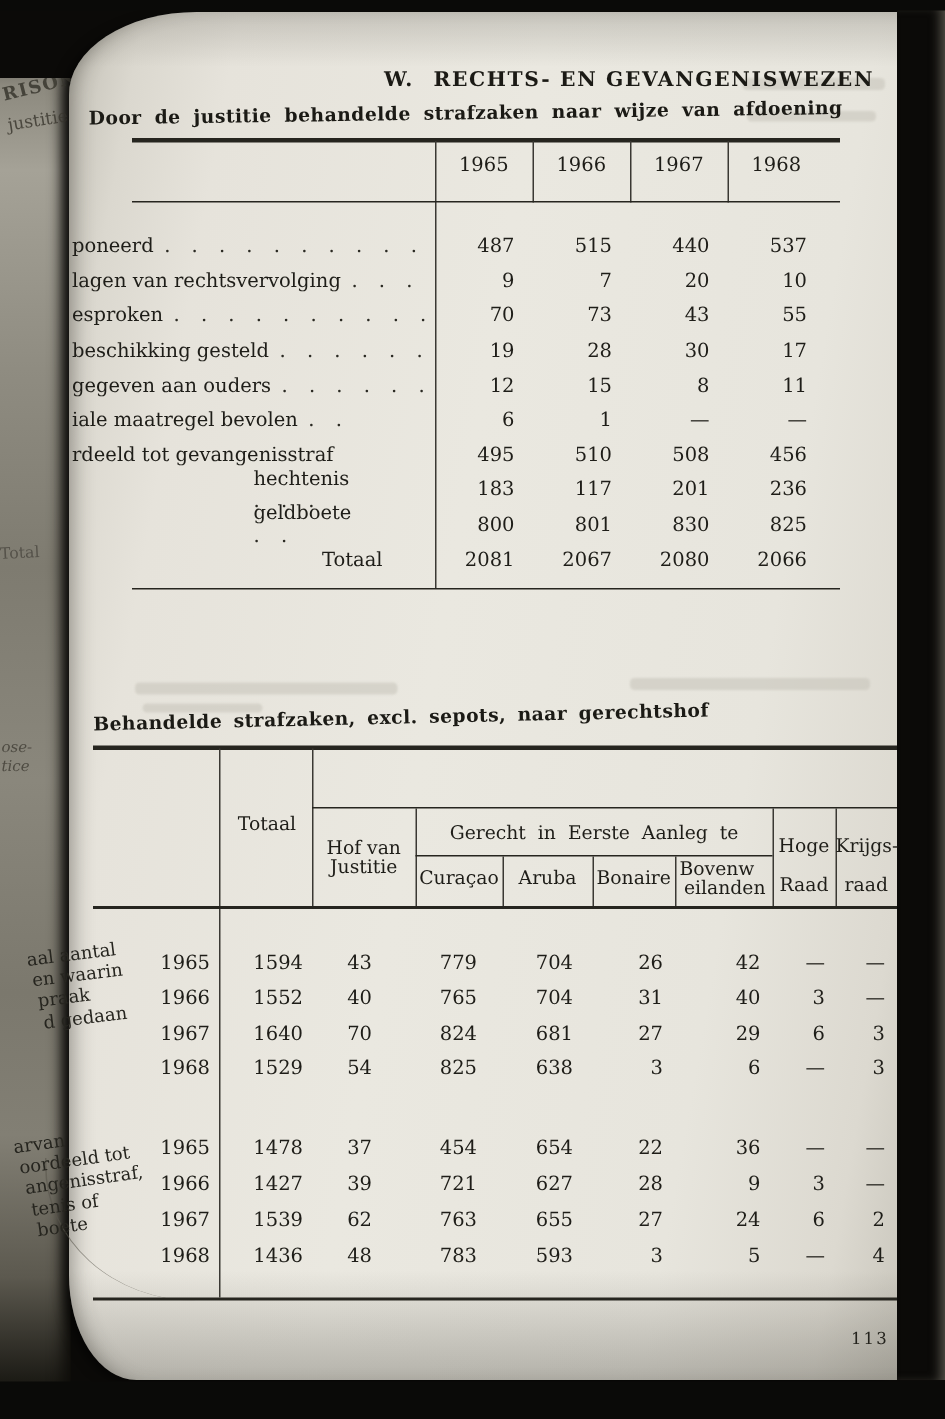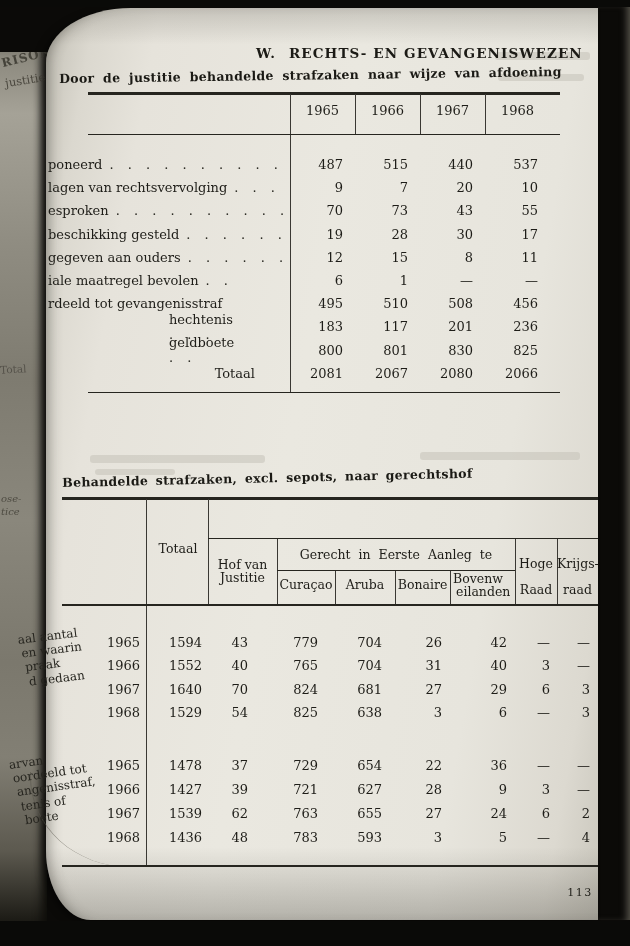--- a/index.html
+++ b/index.html
@@ -387,21 +387,21 @@
     <div class="t2-val">6</div>
     <div class="t2-val">—</div>
     <div class="t2-val">3</div>
   </div>
 </div>
     <div class="t2-body g2">
   <div class="t2-row">
     <div class="t2-year">1965</div>
     <div class="t2-val">1478</div>
     <div class="t2-val">37</div>
-    <div class="t2-val">729</div>
+    <div class="t2-val">454</div>
     <div class="t2-val">654</div>
     <div class="t2-val">22</div>
     <div class="t2-val">36</div>
     <div class="t2-val">—</div>
     <div class="t2-val">—</div>
   </div>
 
   <div class="t2-row">
     <div class="t2-year">1966</div>
     <div class="t2-val">1427</div>

